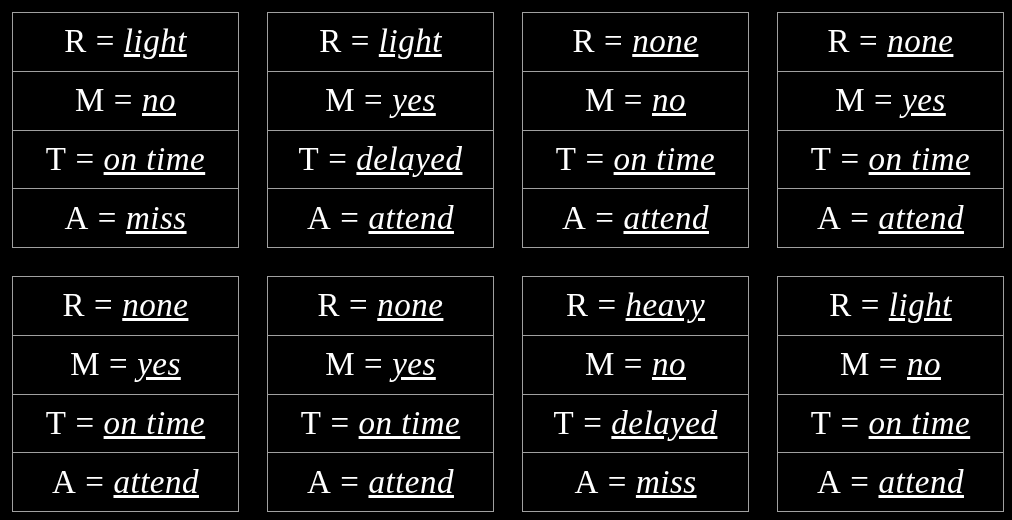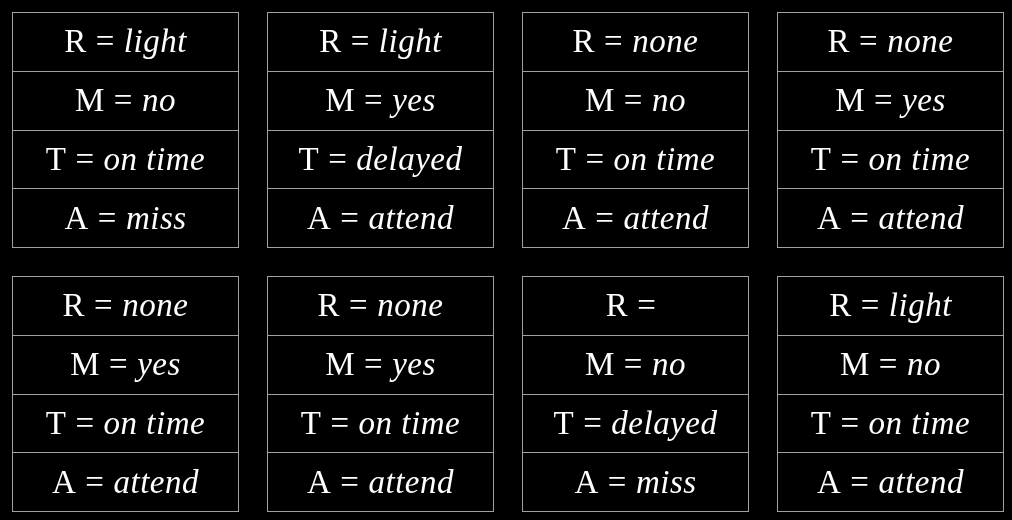--- a/index.html
+++ b/index.html
@@ -36,21 +36,21 @@
     justify-content:center;
     border-bottom:1px solid var(--border);
     color:var(--text);
     font-size:33px;
     letter-spacing:0.5px;
     white-space:nowrap;
     line-height:1;
   }
   .cell:last-child{border-bottom:none;}
   .eq{margin:0 9px;}
-  .val{font-style:italic;}
+  .val{font-style:italic;text-decoration:underline;}
 </style>
 </head>
 <body>
 
 <div class="grid">
 
   <div class="card">
     <div class="cell">
       <span class="var">R</span>
         <span class="eq">=</span>
@@ -185,20 +185,21 @@
       <span class="var">A</span>
         <span class="eq">=</span>
         <span class="val">attend</span>
     </div>
   </div>
 
   <div class="card">
     <div class="cell">
       <span class="var">R</span>
         <span class="eq">=</span>
+        <span class="val">heavy</span>
     </div>
     <div class="cell">
       <span class="var">M</span>
         <span class="eq">=</span>
         <span class="val">no</span>
     </div>
     <div class="cell">
       <span class="var">T</span>
         <span class="eq">=</span>
         <span class="val">delayed</span>

